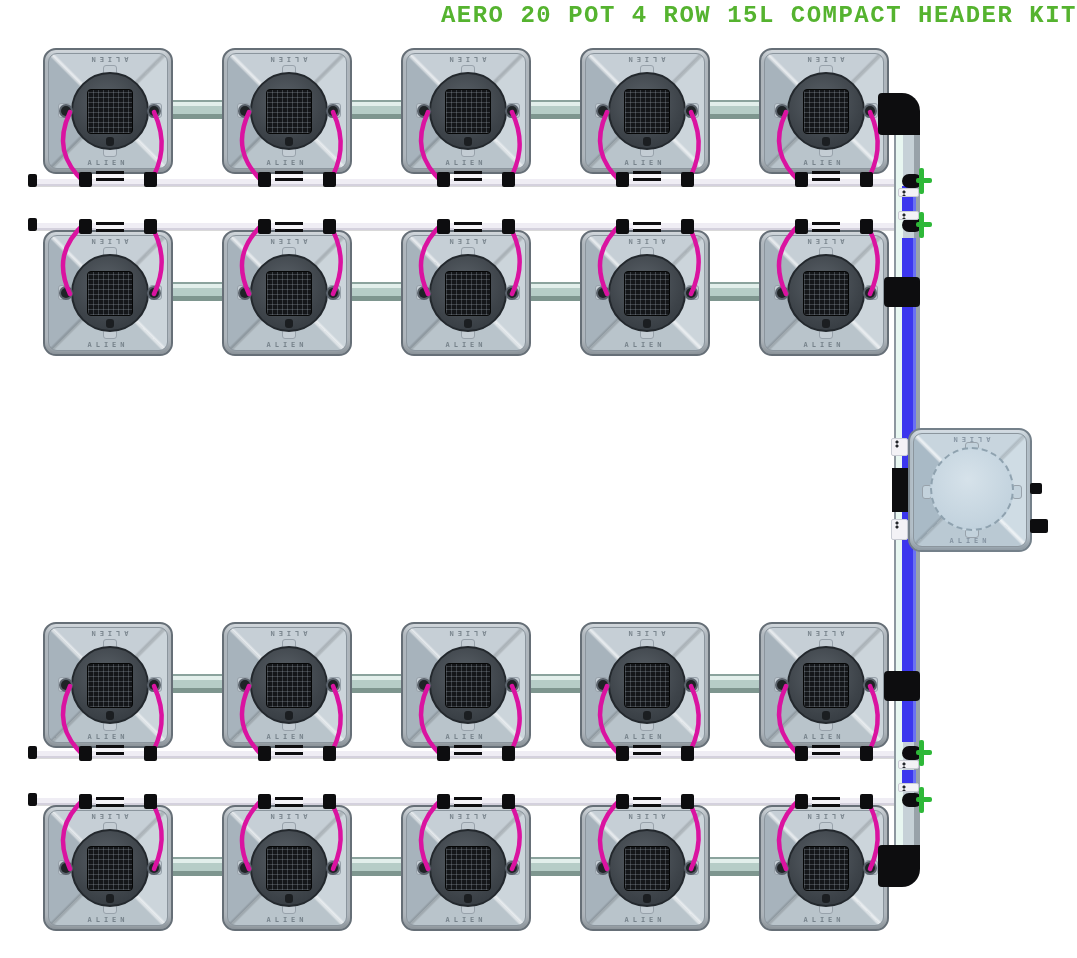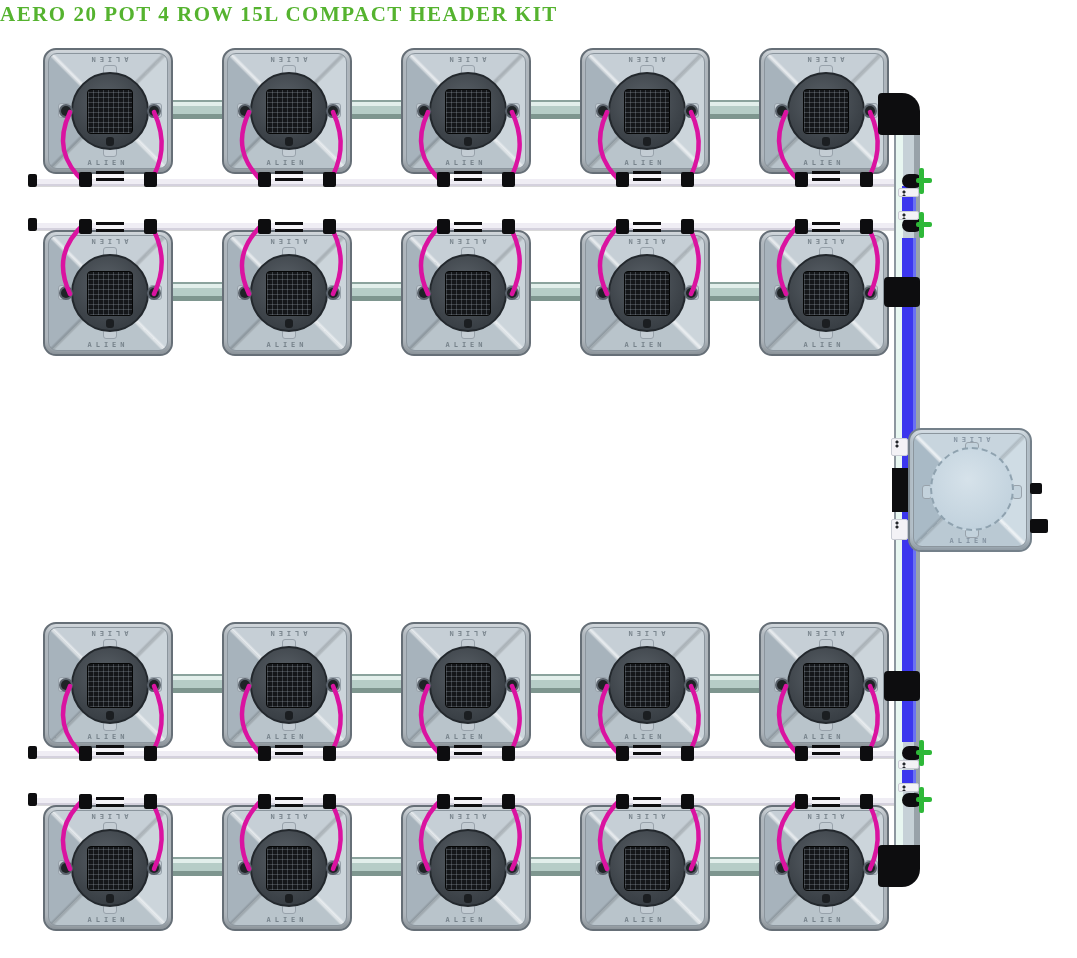--- a/index.html
+++ b/index.html
@@ -1,20 +1,20 @@
 <!DOCTYPE html>
 <html><head>
 <meta charset="utf-8">
 <style>
   html,body{margin:0;padding:0;background:#fff;}
   #stage{position:relative;width:1077px;height:958px;background:#fff;overflow:hidden;
          font-family:"Liberation Sans",sans-serif;}
-  #kit-title{position:absolute;top:2px;left:0;width:100%;margin:0;text-align:left;
-         font-size:21px;font-weight:bold;letter-spacing:1.5px;color:var(--green,#55b32f);
-         font-family:Liberation Serif, serif;}
+  #kit-title{position:absolute;top:2px;left:0;width:100%;margin:0;text-align:right;
+         font-size:24px;font-weight:bold;letter-spacing:1.5px;color:var(--green,#55b32f);
+         font-family:Liberation Mono, monospace;}
   
   .pot{position:absolute;width:130px;height:126px;border-radius:13px;
        background:var(--potgrey,#b7c1c9);border:2px solid #666f77;box-sizing:border-box;
        box-shadow:inset 0 -4px 7px rgba(0,0,0,.28), inset 0 3px 4px rgba(255,255,255,.5);}
   .lid{position:absolute;inset:3px;border-radius:9px;border:1px solid #8b959d;box-sizing:border-box;
        background:
         linear-gradient(45deg, transparent calc(50% - 3px), rgba(255,255,255,.55) calc(50% - 1px) calc(50% + 1px), transparent calc(50% + 3px)),
         linear-gradient(-45deg, transparent calc(50% - 3px), rgba(0,0,0,.14) calc(50% - 1px) calc(50% + 1px), transparent calc(50% + 3px)),
         conic-gradient(from 45deg, #ccd5db 0 90deg, #b9c4cb 0 180deg, #a7b3bc 0 270deg, #c6cfd6 0 360deg);}
   .tanklid{background:

